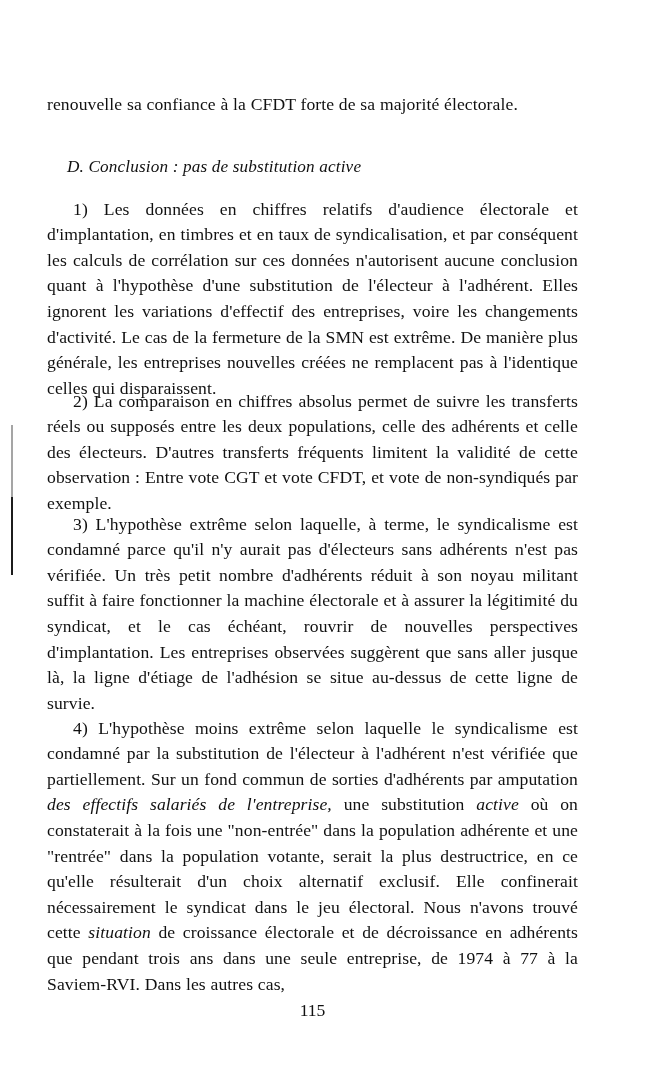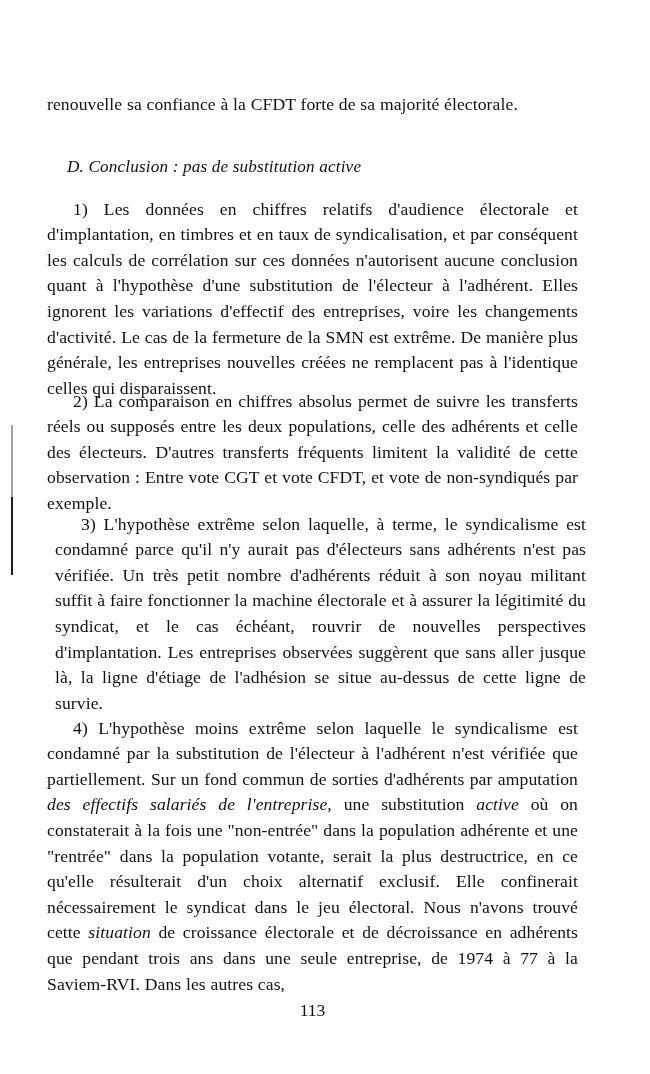--- a/index.html
+++ b/index.html
@@ -55,21 +55,21 @@
     top: 140px;
     font-weight: normal;
     font-style: italic;
     font-size: 17.2px;
     line-height: 25px;
     letter-spacing: 0.15px;
   }
 
   #para-1 { top: 179px; }
   #para-2 { top: 371px; }
-  #para-3 { top: 494px; margin-left: 8px; }
+  #para-3 { top: 494px; }
   #para-4 { top: 698px; }
 
   .indent::before {
     content: "";
     display: inline-block;
     width: 26px;
   }
 
   em { font-style: italic; }
   .bi { font-style: italic; font-weight: normal; }
@@ -97,15 +97,15 @@
   <h2 class="section-heading">D. Conclusion : pas de substitution active</h2>
 
   <p class="body-text indent" id="para-1">1) Les données en chiffres relatifs d'audience électorale et d'implantation, en timbres et en taux de syndicalisation, et par conséquent les calculs de corrélation sur ces données n'autorisent aucune conclusion quant à l'hypothèse d'une substitution de l'électeur à l'adhérent. Elles ignorent les variations d'effectif des entreprises, voire les changements d'activité. Le cas de la fermeture de la SMN est extrême. De manière plus générale, les entreprises nouvelles créées ne remplacent pas à l'identique celles qui disparaissent.</p>
 
   <p class="body-text indent" id="para-2">2) La comparaison en chiffres absolus permet de suivre les transferts réels ou supposés entre les deux populations, celle des adhérents et celle des électeurs. D'autres transferts fréquents limitent la validité de cette observation : Entre vote CGT et vote CFDT, et vote de non-syndiqués par exemple.</p>
 
   <p class="body-text indent" id="para-3">3) L'hypothèse extrême selon laquelle, à terme, le syndicalisme est condamné parce qu'il n'y aurait pas d'électeurs sans adhérents n'est pas vérifiée. Un très petit nombre d'adhérents réduit à son noyau militant suffit à faire fonctionner la machine électorale et à assurer la légitimité du syndicat, et le cas échéant, rouvrir de nouvelles perspectives d'implantation. Les entreprises observées suggèrent que sans aller jusque là, la ligne d'étiage de l'adhésion se situe au-dessus de cette ligne de survie.</p>
 
   <p class="body-text indent" id="para-4"><span>4) L'hypothèse moins extrême selon laquelle le syndicalisme est condamné par la substitution de l'électeur à l'adhérent n'est vérifiée que partiellement. Sur un fond commun de sorties d'adhérents par amputation </span><em>des effectifs salariés de l'entreprise,</em><span> une substitution </span><span class="bi">active</span><span> où on constaterait à la fois une "non-entrée" dans la population adhérente et une "rentrée" dans la population votante, serait la plus destructrice, en ce qu'elle résulterait d'un choix alternatif exclusif. Elle confinerait nécessairement le syndicat dans le jeu électoral. Nous n'avons trouvé cette </span><em>situation</em><span> de croissance électorale et de décroissance en adhérents que pendant trois ans dans une seule entreprise, de 1974 à 77 à la Saviem-RVI. Dans les autres cas,</span></p>
 
-  <div class="page-number">113</div>
+  <div class="page-number">115</div>
 
 </div>
 
 </body></html>

